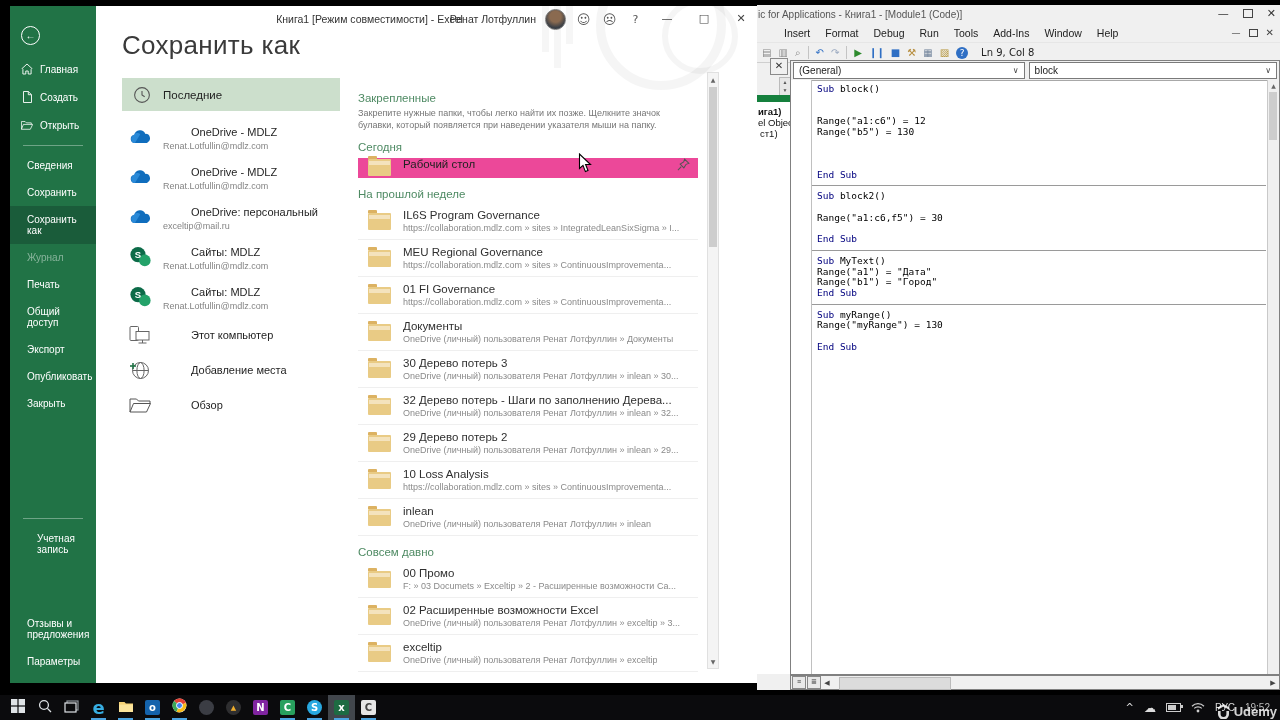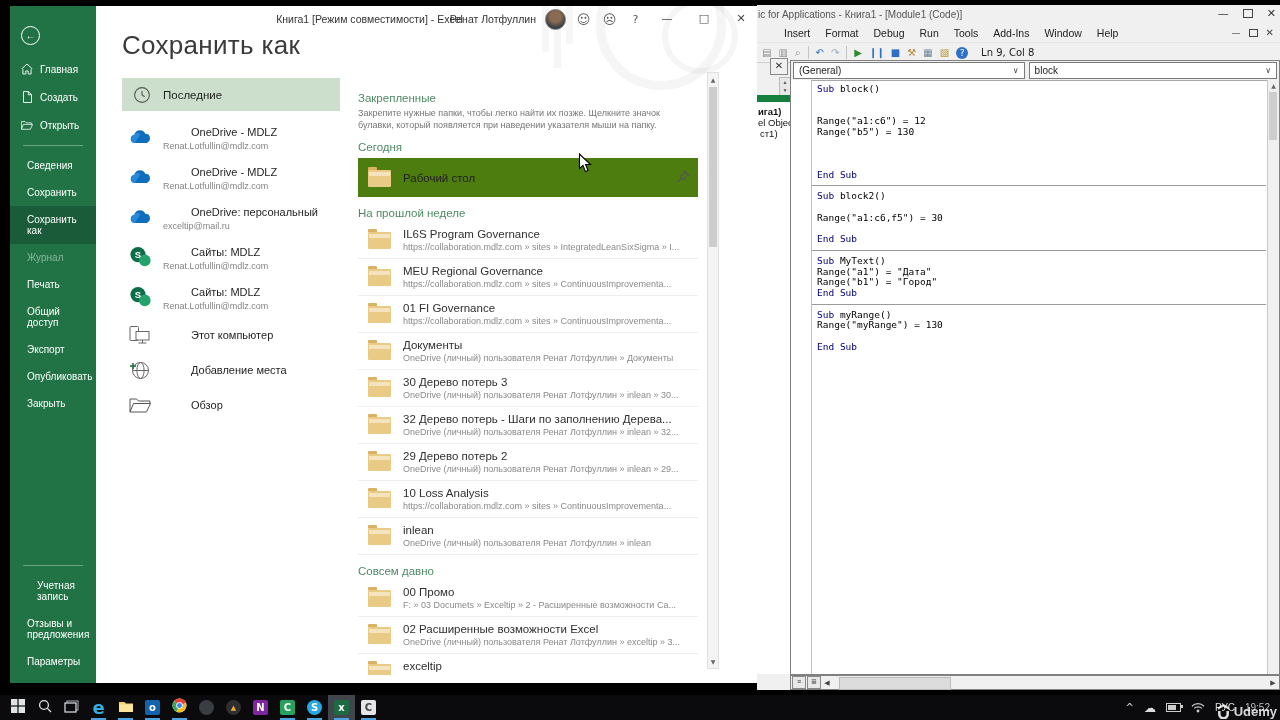--- a/index.html
+++ b/index.html
@@ -38,21 +38,21 @@
   .place.one{align-items:center;margin-top:13px;}
   .pi{width:22px;height:22px;flex:none;display:flex;align-items:center;justify-content:center;}
   .pi svg{width:22px;height:22px;display:block;}
   .pt{font-size:11px;color:#1e1e1e;line-height:13px;margin-left:28px;}
   .ps{font-size:9px;color:#848484;margin-top:2px;}
 
   #recent{position:absolute;left:262px;top:66px;width:340px;bottom:8px;overflow:hidden;}
   .sec-h{font-size:11.5px;color:#4e8a63;margin:10px 0 3px;}
   .sec-h.first{margin-top:20px;}
   .hint{font-size:9px;color:#767676;line-height:12px;width:336px;}
-  .hirow{margin-top:5px;height:39px;background:#4d7c0f;display:flex;align-items:center;gap:12px;padding:0 8px 0 10px;font-size:11.5px;color:#222;}
+  .hirow{margin-top:5px;height:20px;background:#ec4899;display:flex;align-items:flex-start;gap:12px;padding:0 8px 0 10px;font-size:11.5px;color:#222;}
   .pin{margin-left:auto;}
   .fitem{display:flex;gap:12px;align-items:center;height:37px;box-sizing:border-box;padding:0 2px 0 10px;border-bottom:1px solid #efefef;overflow:hidden;}
   .ft{min-width:0;}
   .ftt{font-size:11.5px;color:#2f2f2f;white-space:nowrap;overflow:hidden;}
   .fts{font-size:9px;color:#8a8a8a;margin-top:2px;white-space:nowrap;overflow:hidden;}
   .fold{width:23px;height:17px;background:#e9cb85;position:relative;border-radius:1px;flex:none;margin-top:1px;}
   .fold::before{content:"";position:absolute;left:0;top:-3px;width:9px;height:3px;background:#dcb262;border-radius:1px 1px 0 0;}
   .fold::after{content:"";position:absolute;left:1px;top:2px;right:1px;height:4px;background:#f4e3bd;}
   #recent-sb{position:absolute;left:611px;top:66px;width:12px;height:597px;background:#f4f4f4;border:1px solid #e0e0e0;box-sizing:border-box;}
   .sb-ar{position:absolute;left:0;width:100%;height:13px;font-size:6px;color:#666;text-align:center;line-height:13px;background:#f4f4f4;font-family:"DejaVu Sans",sans-serif;}
@@ -154,21 +154,21 @@
           <div class="bs-item">Печать</div>
           <div class="bs-item">Общий доступ</div>
           <div class="bs-item">Экспорт</div>
           <div class="bs-item">Опубликовать</div>
           <div class="bs-item">Закрыть</div>
         </div>
       <div id="bs-bottom">
         <div class="bs-divider"></div>
         <div id="bs-bottom-items">
             <div class="bs-item" style="padding-right: 8px; margin-left: 10px;">Учетная запись</div>
-            <div class="bs-item" style="padding-right: 8px;">Отзывы и предложения</div>
+            <div class="bs-item" style="padding-right: 8px; margin-top: 47px;">Отзывы и предложения</div>
             <div class="bs-item" style="padding-right: 8px;">Параметры</div>
           </div>
       </div>
     </div>
 
     <div id="bs-content">
       <div class="deco" style="left:500px;top:-46px;width:112px;height:112px;"></div>
       <div class="deco" style="left:566px;top:-8px;width:64px;height:64px;border-width:6px;"></div>
       <div class="decobar" style="left:446px;top:0;width:7px;height:46px;"></div>
       <div class="decobar" style="left:458px;top:0;width:7px;height:62px;"></div>

